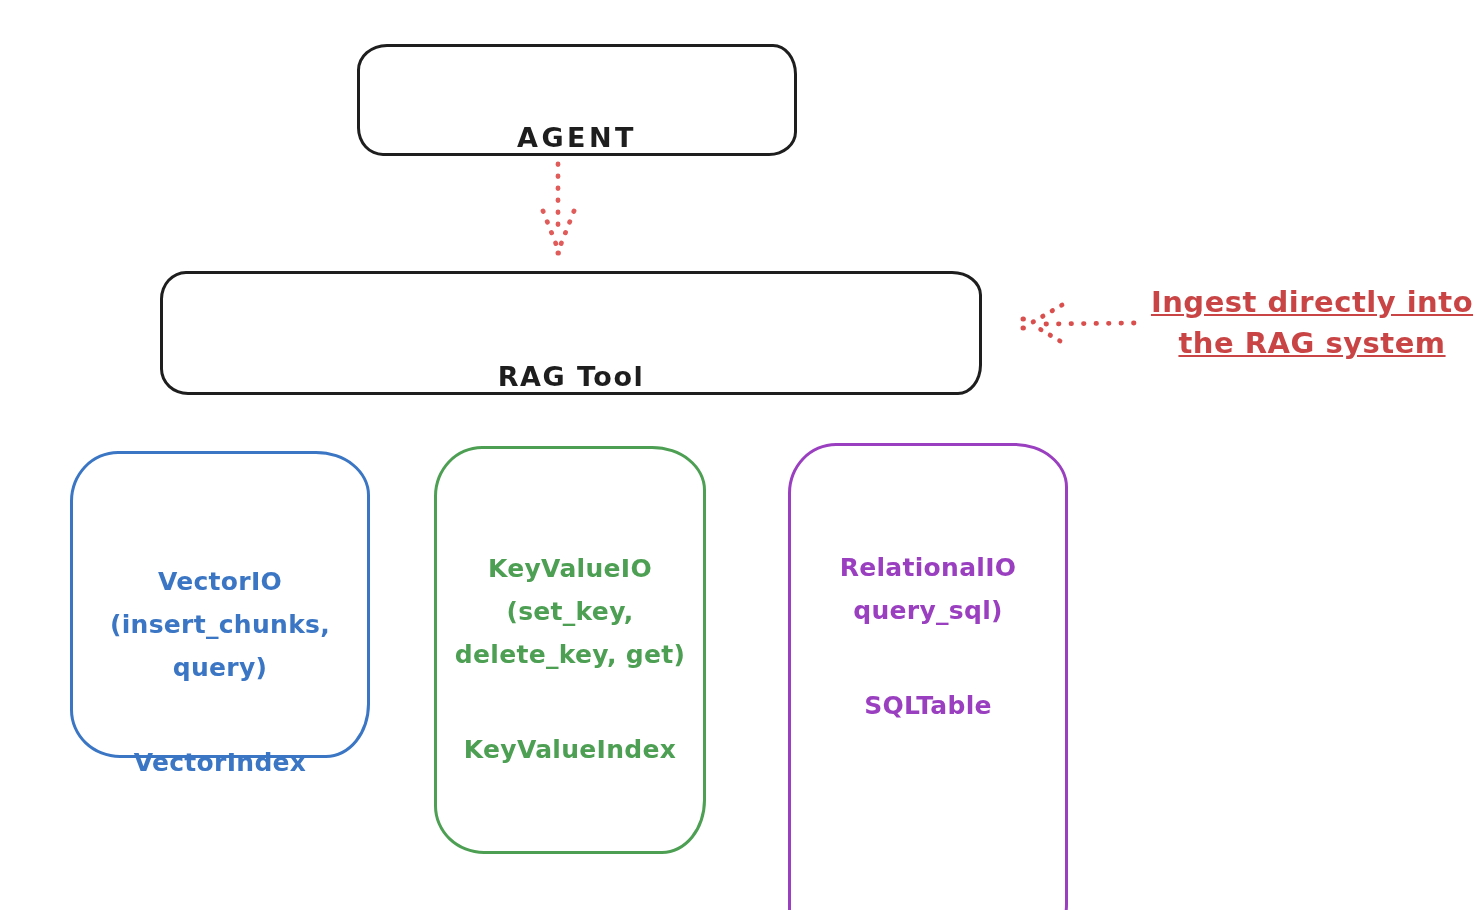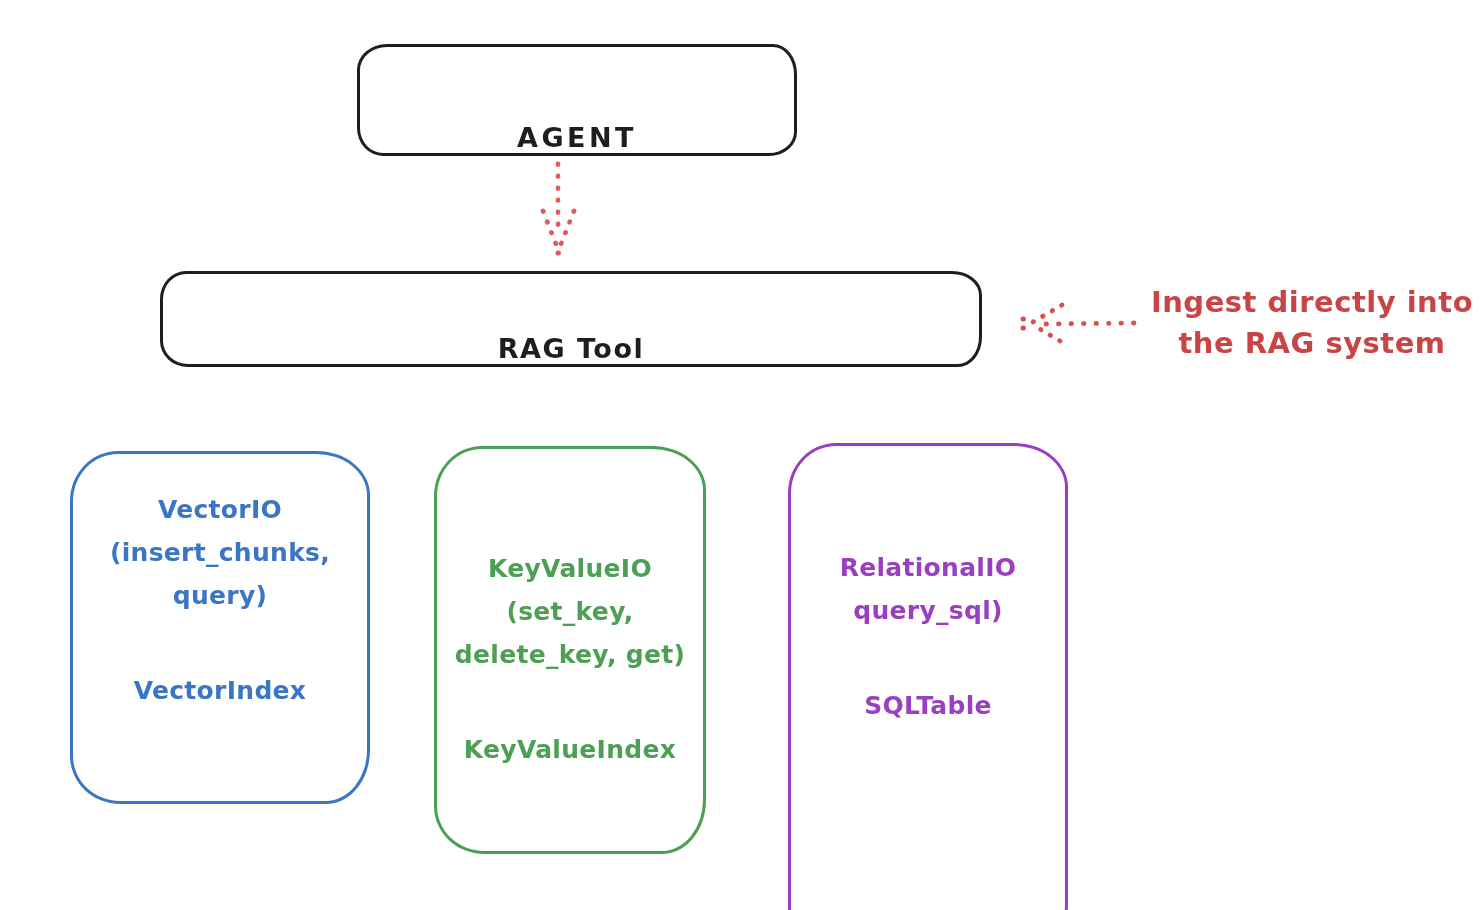--- a/index.html
+++ b/index.html
@@ -18,21 +18,21 @@
     background: #ffffff;
     display: flex;
     align-items: flex-end;
     justify-content: center;
   }
   .node-agent {
     left: 357px; top: 44px; width: 440px; height: 112px;
     border-radius: 30px 24px 28px 26px / 26px 30px 24px 28px;
   }
   .node-rag {
-    left: 160px; top: 271px; width: 822px; height: 96px;
+    left: 160px; top: 271px; width: 822px; height: 124px;
     border-radius: 26px 30px 24px 28px / 28px 24px 30px 26px;
   }
   .node-label {
     font-size: 27px;
     font-weight: 700;
     letter-spacing: 3.5px;
     color: #1e1e1e;
     white-space: nowrap;
   }
   .node-rag .node-label { letter-spacing: 1.5px; font-weight: 600; }
@@ -44,21 +44,21 @@
     border-radius: 48px 54px 44px 50px / 50px 44px 54px 48px;
     display: flex;
     flex-direction: column;
     align-items: center;
     text-align: center;
     font-size: 25px;
     font-weight: 600;
     line-height: 43px;
     letter-spacing: 0.3px;
   }
-  .backend-vector     { left: 70px;  top: 451px; width: 300px; height: 353px; padding-top: 34px; }
+  .backend-vector     { left: 70px;  top: 451px; width: 300px; height: 307px; padding-top: 106px; }
   .backend-keyvalue   { left: 434px; top: 446px; width: 272px; height: 408px; padding-top: 98px; }
   .backend-relational { left: 788px; top: 443px; width: 280px; height: 515px; padding-top: 100px; }
   .index-label { margin-top: 52px; }
 
   .annotation {
     position: absolute;
     left: 1143px; top: 282px; width: 338px;
     text-align: center;
     font-size: 29px;
     font-weight: 700;
@@ -90,21 +90,21 @@
     <span class="node-label">RAG Tool</span>
   </div>
 
   <svg class="arrow-svg arrow-left" width="132" height="58" viewBox="0 0 132 58">
     <line x1="122" y1="29" x2="34" y2="30" fill="none" stroke-width="4.8" stroke-linecap="round" stroke-dasharray="0.5 12" stroke="#d94f4d"></line>
     <path d="M50 11 L21 28" fill="none" stroke-width="4.8" stroke-linecap="round" stroke-dasharray="0.5 10.5" stroke="#d94f4d"></path>
     <path d="M48 47 L21 31" fill="none" stroke-width="4.8" stroke-linecap="round" stroke-dasharray="0.5 10.5" stroke="#d94f4d"></path>
     <path d="M11 25 L11.4 25 M11 34 L11.4 34" fill="none" stroke-width="5" stroke-linecap="round" stroke="#d94f4d"></path>
   </svg>
 
-  <div class="annotation" style="color: rgb(201, 69, 69);">
+  <div class="annotation" style="color: rgb(201, 69, 69); text-decoration: underline;">
     <div>Ingest directly into</div>
     <div>the RAG system</div>
   </div>
 
   <div class="backend backend-vector" style="border-color: rgb(59, 118, 196); color: rgb(59, 118, 196);">
     <div>VectorIO</div>
     <div>(insert_chunks,</div>
     <div>query)</div>
     <div class="index-label">VectorIndex</div>
   </div>

